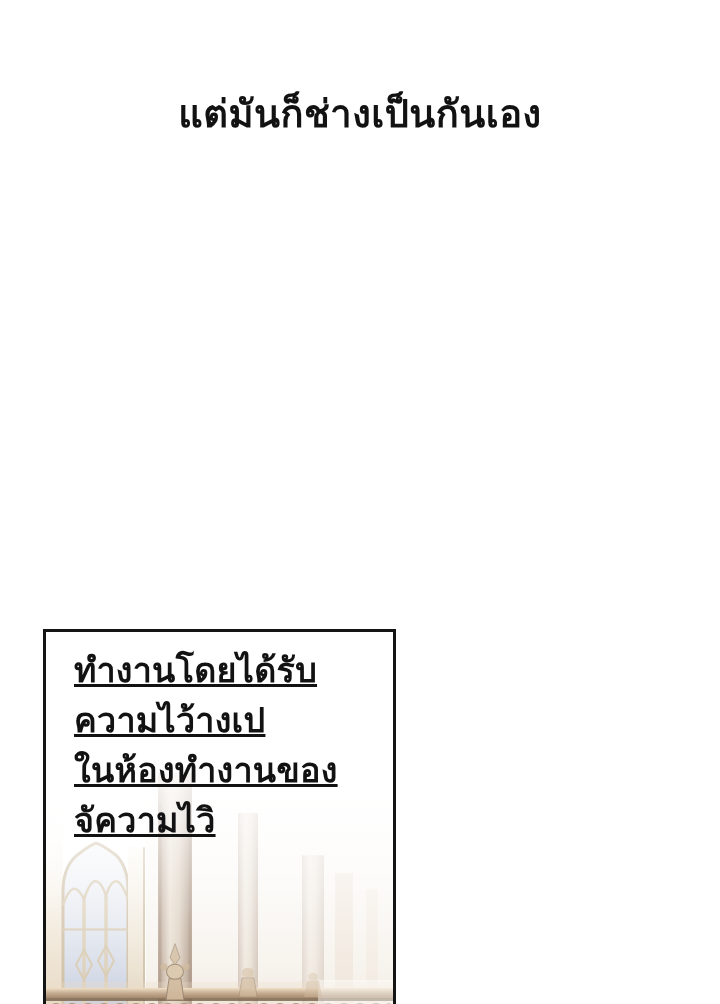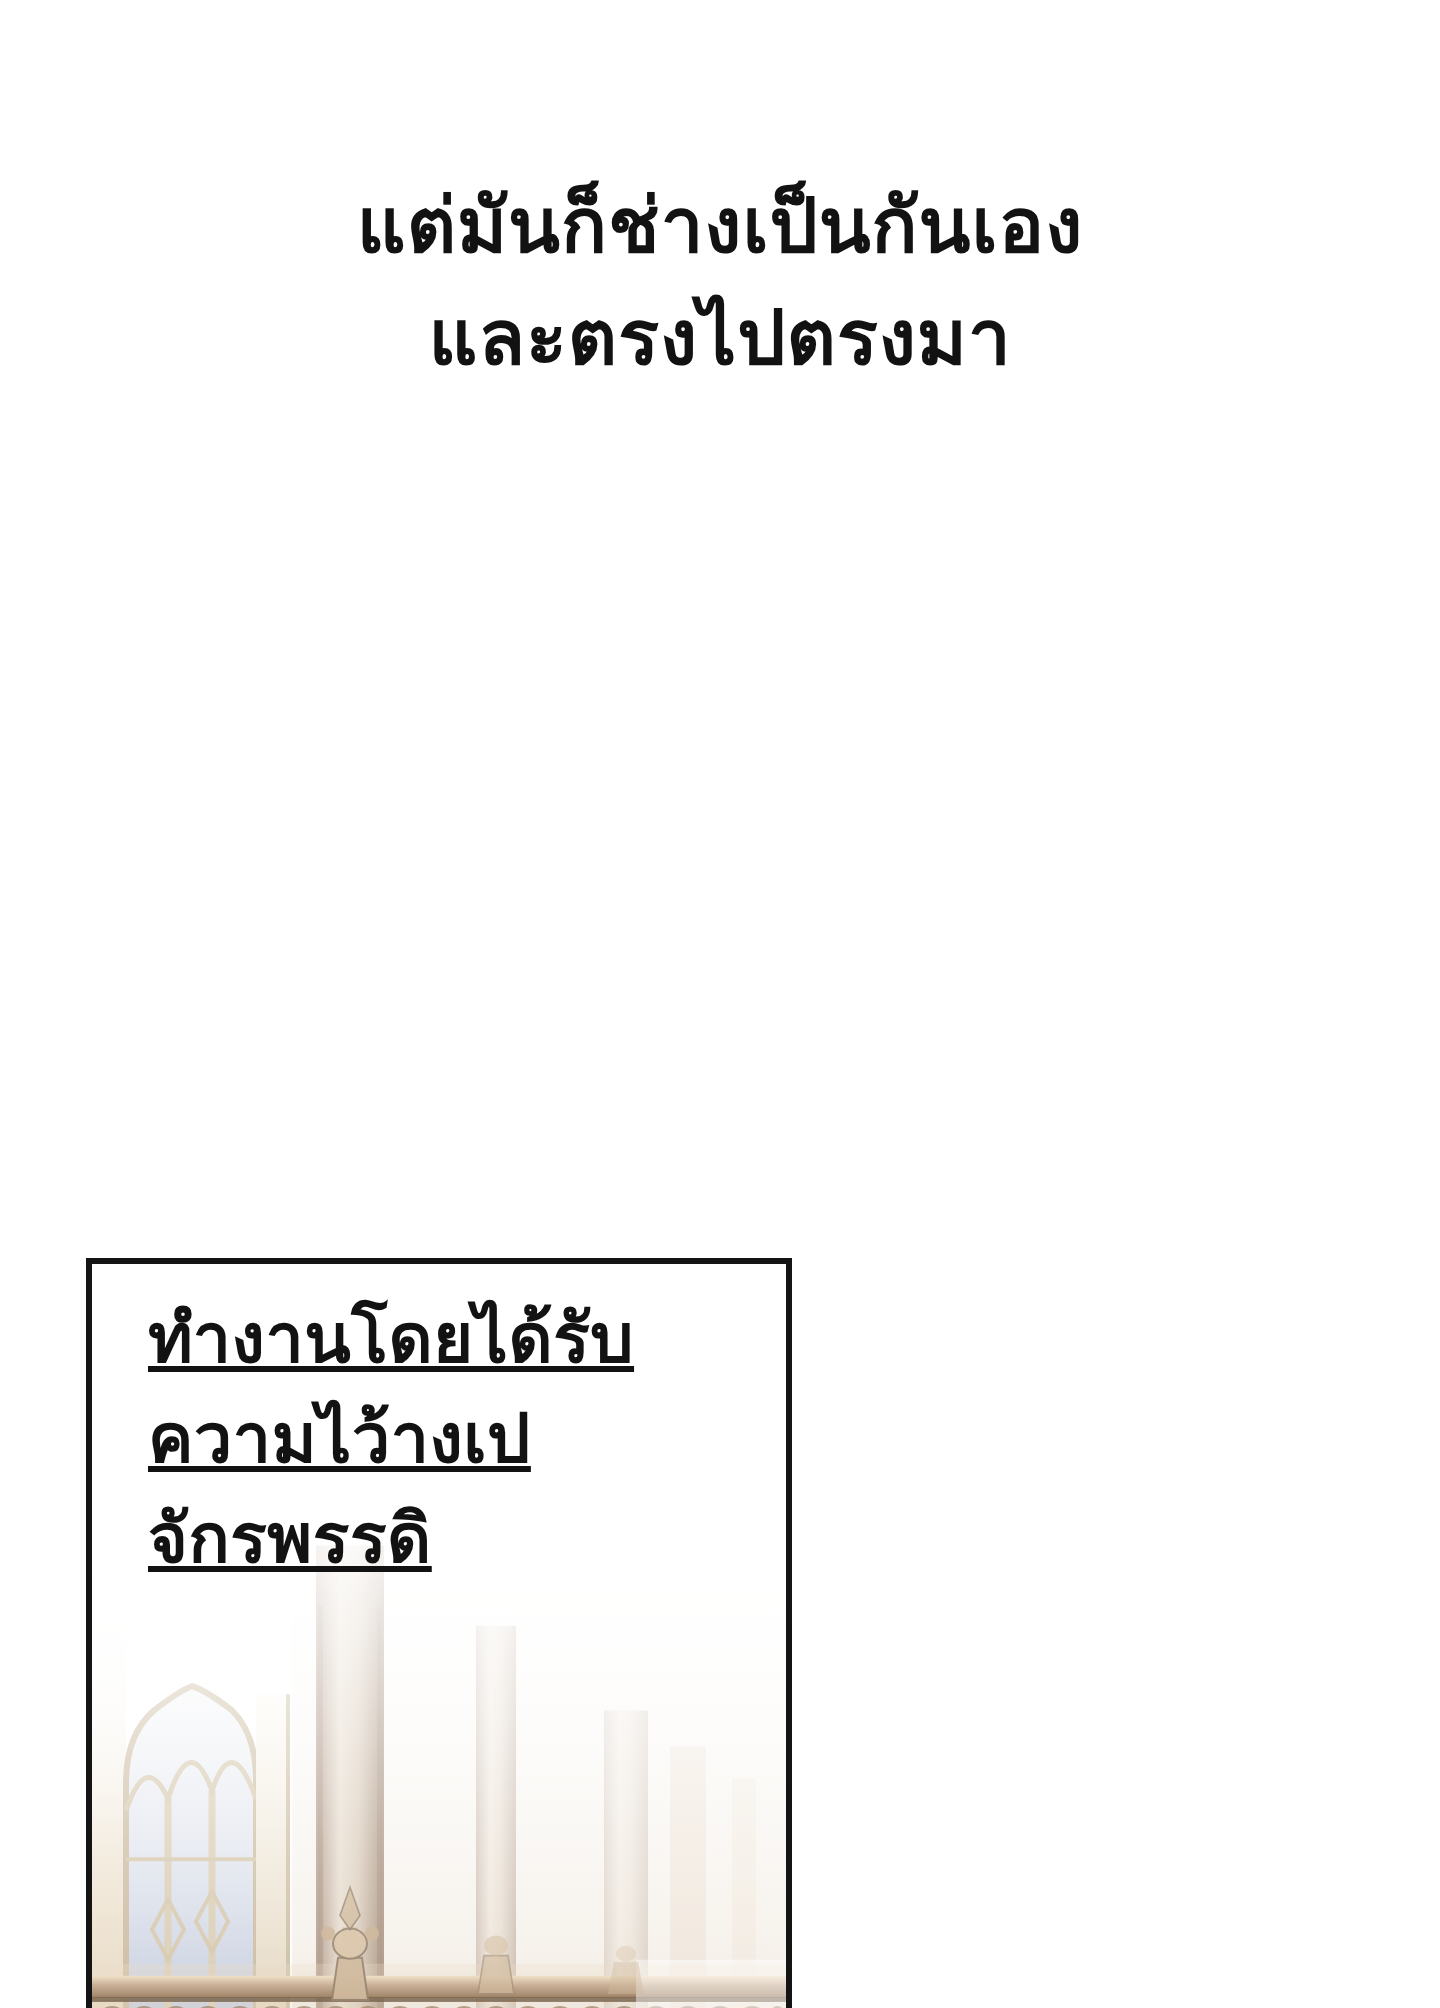--- a/index.html
+++ b/index.html
@@ -54,21 +54,20 @@
     text-decoration: underline;
   }
 </style>
 </head>
 <body>
 
 <div class="page">
 
   <div class="narration-top">
     <div>แต่มันก็ช่างเป็นกันเอง</div>
-    <div>และตรงไปตรงมา</div>
   </div>
 
   <div class="panel">
 
     <svg class="scene" viewBox="0 0 347 374" preserveAspectRatio="none" xmlns="http://www.w3.org/2000/svg">
       <defs>
         <linearGradient id="gGlass" x1="0" y1="0" x2="0" y2="1">
           <stop offset="0" stop-color="#f6f7f9"></stop>
           <stop offset="0.5" stop-color="#e0e4ed"></stop>
           <stop offset="1" stop-color="#c2cadc"></stop>
@@ -150,17 +149,18 @@
         <path d="M258,363 L276,363 L273,347 L261,347 Z" fill="#ccb394" opacity="0.45"></path>
         <ellipse cx="267" cy="343" rx="5" ry="4" fill="#d2ba9a" opacity="0.4"></ellipse>
       </g>
 
       <rect x="0" y="0" width="347" height="374" fill="url(#gFade)"></rect>
     </svg>
 
     <div class="panel-text">
       <div>ทำงานโดยได้รับ</div>
       <div>ความไว้างเป</div>
-      <div>จักรพรรดิ</div>
+      <div>ในห้องทำงานของ</div>
+      <div>จัความไวิ</div>
     </div>
 
   </div>
 </div>
 
 </body></html>

